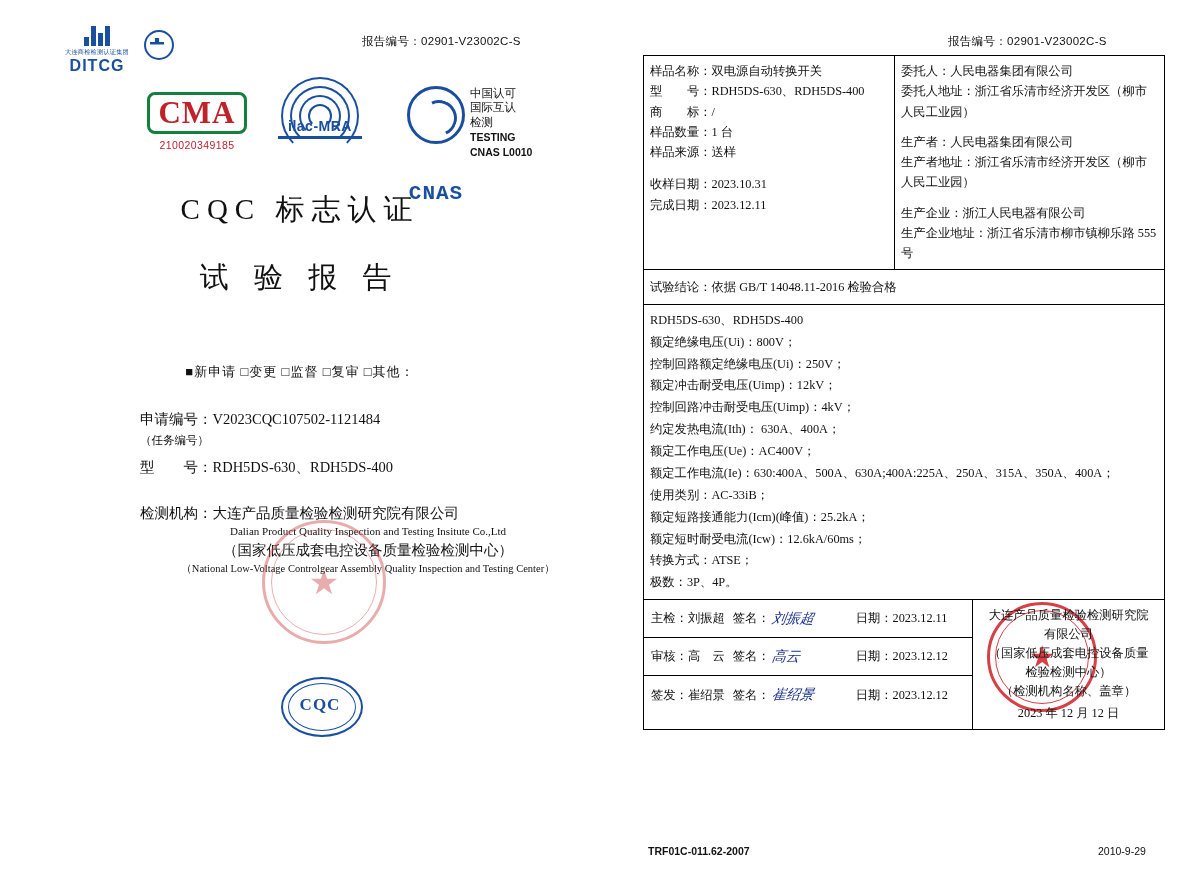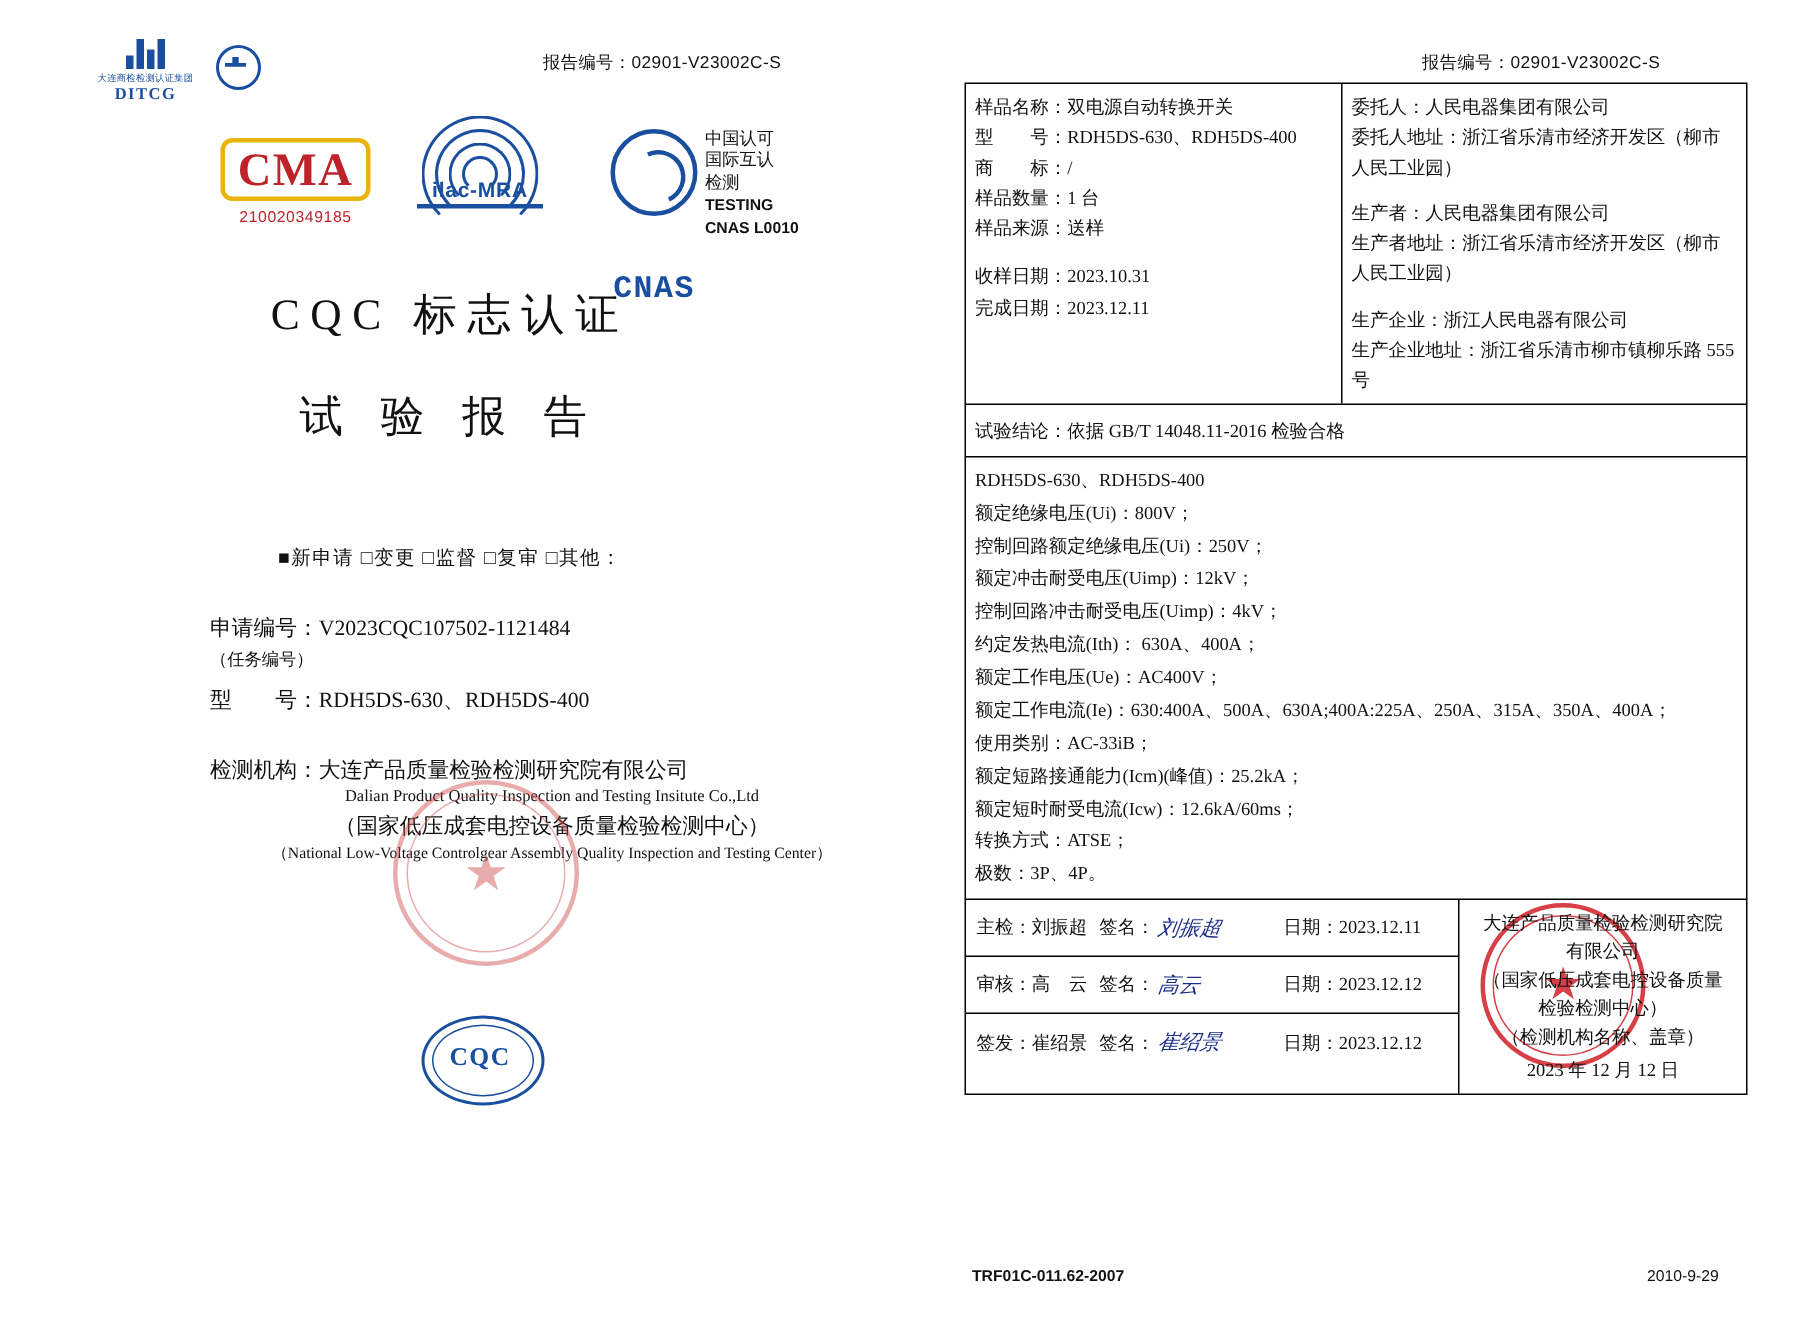--- a/index.html
+++ b/index.html
@@ -18,30 +18,30 @@
   .right{position:absolute;left:600px;top:0;width:600px;height:884px;}
 
   .rep-no{position:absolute;font-size:11.5px;font-family:"Liberation Sans",sans-serif;letter-spacing:.3px;white-space:nowrap;}
   .rep-no .lbl{font-family:"Liberation Serif",serif;}
 
   
   .ditcg{position:absolute;left:52px;top:26px;width:90px;text-align:center;}
   .ditcg .bars{display:flex;gap:2px;justify-content:center;}
   .ditcg .bars i{display:block;background:#1a4fa0;width:5px;}
   .ditcg .t1{font-size:6.2px;color:#1a4fa0;letter-spacing:.2px;margin-top:2px;font-family:"Liberation Sans",sans-serif;}
-  .ditcg .t2{font-size:11px;color:#1a4fa0;font-weight:bold;letter-spacing:1px;font-family:Liberation Serif, serif;}
+  .ditcg .t2{font-size:16px;color:#1a4fa0;font-weight:bold;letter-spacing:1px;font-family:Liberation Sans, sans-serif;}
 
   .cnca{position:absolute;left:144px;top:30px;width:30px;height:30px;}
   .cnca .ring{width:26px;height:26px;border:2px solid #1a4fa0;border-radius:50%;position:relative;}
   .cnca .ring:after{content:"";position:absolute;left:4px;top:6px;width:14px;height:10px;background:#1a4fa0;
      clip-path:polygon(0 40%,35% 40%,35% 0,65% 0,65% 40%,100% 40%,100% 65%,0 65%);}
 
   
   .cma{position:absolute;left:132px;top:92px;width:130px;text-align:center;}
-  .cma .box{border:3px solid #eab308;border-radius:8px;padding:2px 8px 3px;display:inline-block;}
+  .cma .box{border:3px solid #15803d;border-radius:8px;padding:2px 8px 3px;display:inline-block;}
   .cma .txt{font-family:"Liberation Serif",serif;font-weight:bold;font-size:31px;color:#c0222a;letter-spacing:1px;line-height:1;}
   .cma .num{font-size:10.5px;color:#c0222a;margin-top:5px;font-family:"Liberation Sans",sans-serif;letter-spacing:.4px;}
 
   
   .ilac{position:absolute;left:272px;top:92px;width:96px;text-align:center;}
   .ilac .arcs{height:26px;position:relative;}
   .ilac .arcs span{position:absolute;left:50%;transform:translateX(-50%);border:2px solid #1a4fa0;border-bottom-color:transparent;border-radius:50%;}
   .ilac .name{font-size:14px;font-weight:bold;color:#1a4fa0;font-family:"Liberation Sans",sans-serif;letter-spacing:.5px;}
   .ilac .bar{height:3px;background:#1a4fa0;margin:2px 6px 0;}
 

